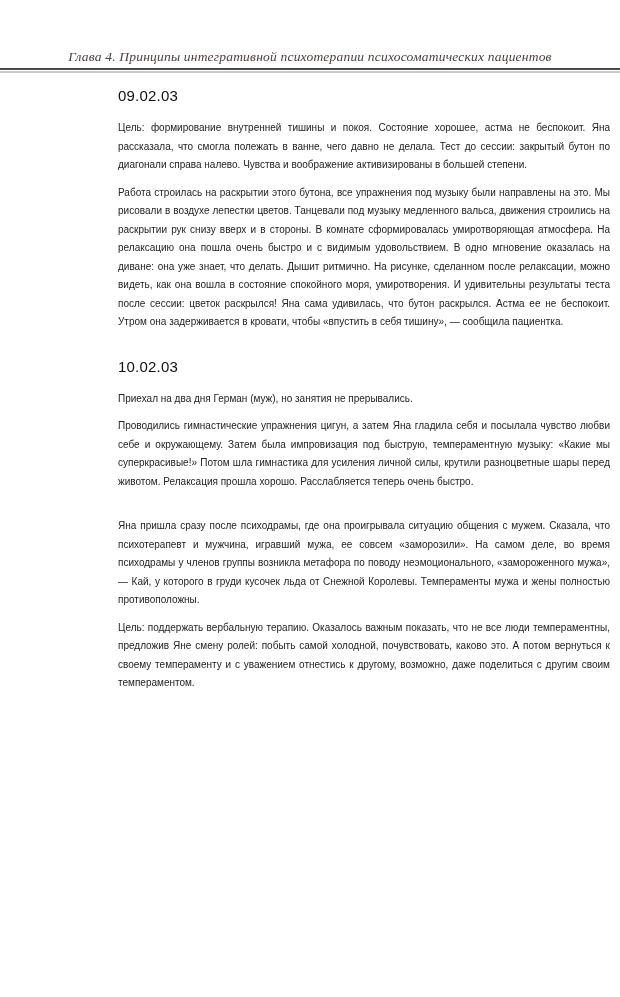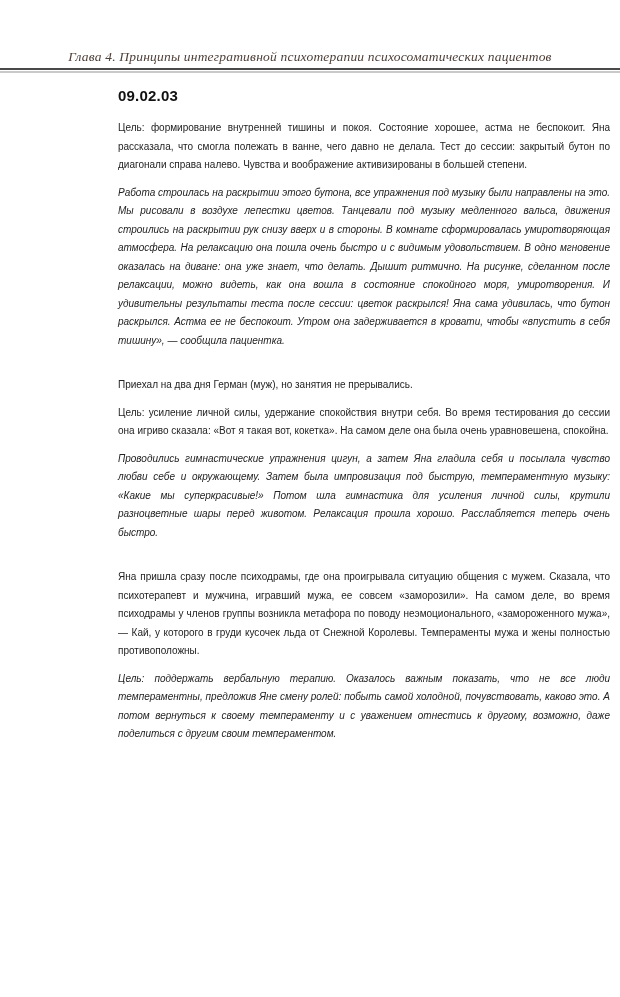--- a/index.html
+++ b/index.html
@@ -34,32 +34,32 @@
   .content{
     box-sizing:border-box;
     padding:16px 10px 0 118px;
   }
   .section + .section{
     margin-top:26px;
   }
   .section-date{
     margin:0 0 15px 0;
     font-size:15px;
-    font-weight:bold;
+    font-weight:normal;
     color:#111111;
     letter-spacing:0.2px;
   }
   .para{
     margin:0 0 9px 0;
     font-size:10px;
     line-height:18.5px;
     text-align:justify;
     text-justify:inter-word;
   }
-  .para:last-child{margin-bottom:0;font-style:italic;}
+  .para:last-child{margin-bottom:0;}
   .page-number{
     position:absolute;
     right:13px;
     bottom:6px;
     font-family:"Liberation Serif","DejaVu Serif",serif;
     font-size:19px;
     color:#1c1c1c;
   }
 </style>
 </head>
@@ -73,22 +73,22 @@
 
   <div class="content">
 
     <div class="section">
       <h2 class="section-date">09.02.03</h2>
       <p class="para">Цель: формирование внутренней тишины и покоя. Состояние хорошее, астма не беспокоит. Яна рассказала, что смогла полежать в ванне, чего давно не делала. Тест до сессии: закрытый бутон по диагонали справа налево. Чувства и воображение активизированы в большей степени.</p>
       <p class="para">Работа строилась на раскрытии этого бутона, все упражнения под музыку были направлены на это. Мы рисовали в воздухе лепестки цветов. Танцевали под музыку медленного вальса, движения строились на раскрытии рук снизу вверх и в стороны. В комнате сформировалась умиротворяющая атмосфера. На релаксацию она пошла очень быстро и с видимым удовольствием. В одно мгновение оказалась на диване: она уже знает, что делать. Дышит ритмично. На рисунке, сделанном после релаксации, можно видеть, как она вошла в состояние спокойного моря, умиротворения. И удивительны результаты теста после сессии: цветок раскрылся! Яна сама удивилась, что бутон раскрылся. Астма ее не беспокоит. Утром она задерживается в кровати, чтобы «впустить в себя тишину», — сообщила пациентка.</p>
     </div>
 
     <div class="section">
+      <h2 class="section-date">10.02.03</h2>
       <p class="para">Приехал на два дня Герман (муж), но занятия не прерывались.</p>
-      <p class="para">Цель: усиление личной силы, удержание спокойствия внутри себя. Во время тестирования до сессии она игриво сказала: «Вот я такая вот, кокетка». На самом деле она была очень уравновешена, спокойна.</p>
       <p class="para">Проводились гимнастические упражнения цигун, а затем Яна гладила себя и посылала чувство любви себе и окружающему. Затем была импровизация под быструю, темпераментную музыку: «Какие мы суперкрасивые!» Потом шла гимнастика для усиления личной силы, крутили разноцветные шары перед животом. Релаксация прошла хорошо. Расслабляется теперь очень быстро.</p>
     </div>
 
     <div class="section">
       <p class="para">Яна пришла сразу после психодрамы, где она проигрывала ситуацию общения с мужем. Сказала, что психотерапевт и мужчина, игравший мужа, ее совсем «заморозили». На самом деле, во время психодрамы у членов группы возникла метафора по поводу неэмоционального, «замороженного мужа», — Кай, у которого в груди кусочек льда от Снежной Королевы. Темпераменты мужа и жены полностью противоположны.</p>
       <p class="para">Цель: поддержать вербальную терапию. Оказалось важным показать, что не все люди темпераментны, предложив Яне смену ролей: побыть самой холодной, почувствовать, каково это. А потом вернуться к своему темпераменту и с уважением отнестись к другому, возможно, даже поделиться с другим своим темпераментом.</p>
     </div>
 
   </div>
 

